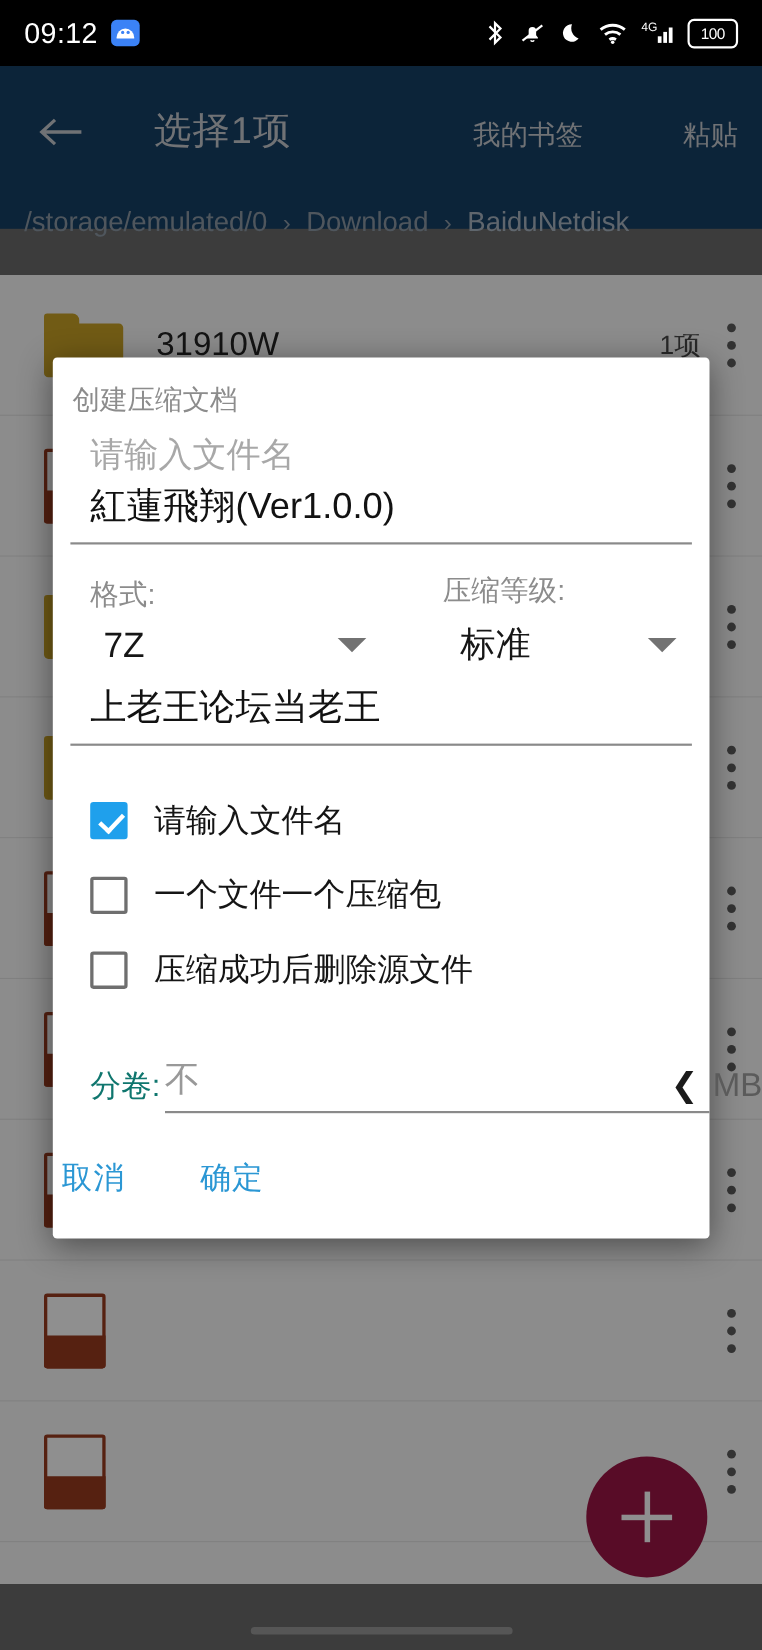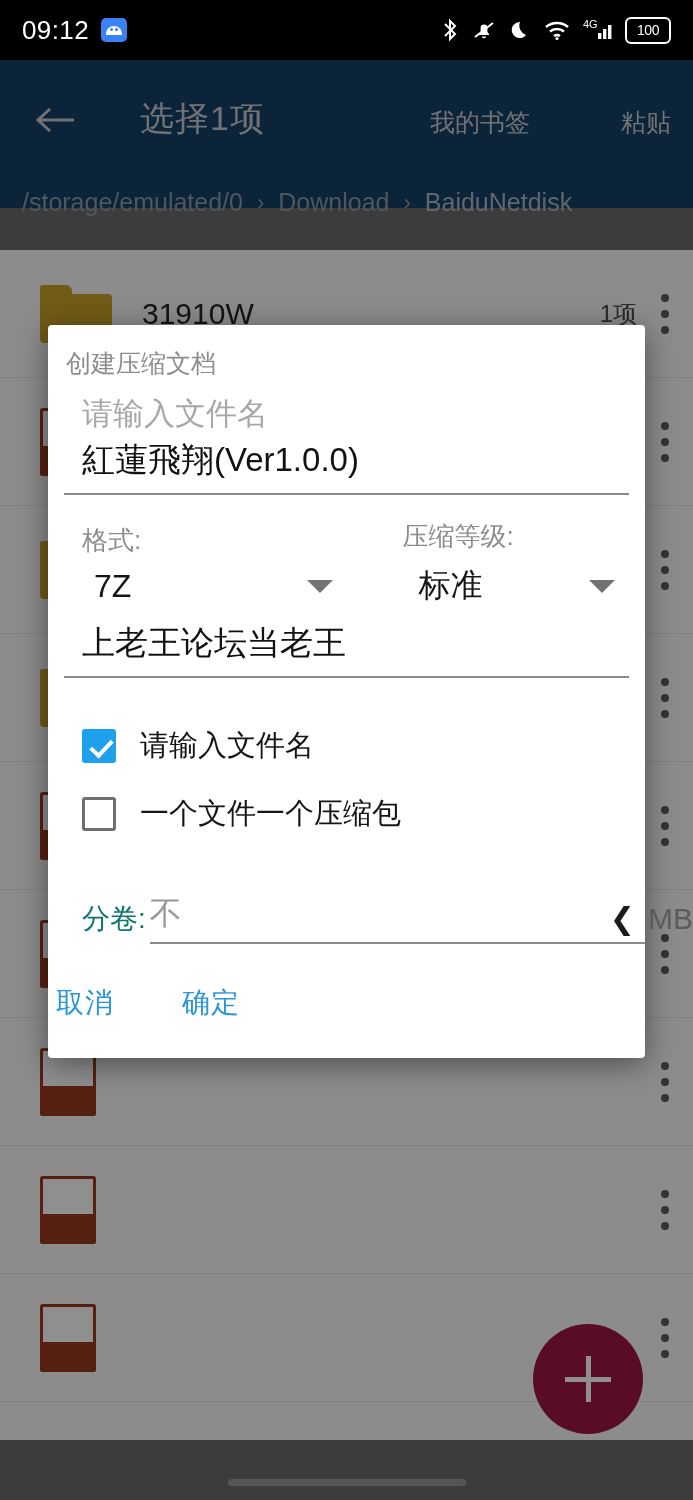--- a/index.html
+++ b/index.html
@@ -625,20 +625,24 @@
 
     <div class="checks">
       <div class="check-row">
         <span class="cbox on"></span>
         <span class="check-label">请输入文件名</span>
       </div>
       <div class="check-row">
         <span class="cbox"></span>
         <span class="check-label">一个文件一个压缩包</span>
       </div>
+      <div class="check-row">
+        <span class="cbox"></span>
+        <span class="check-label">压缩成功后删除源文件</span>
+      </div>
     </div>
 
     <div class="split-row">
       <span class="split-label">分卷:</span>
       <span class="split-input">
         <span class="split-value">不</span>
         <span class="chev-left">❮</span>
       </span>
       <span class="split-unit">MB</span>
     </div>

